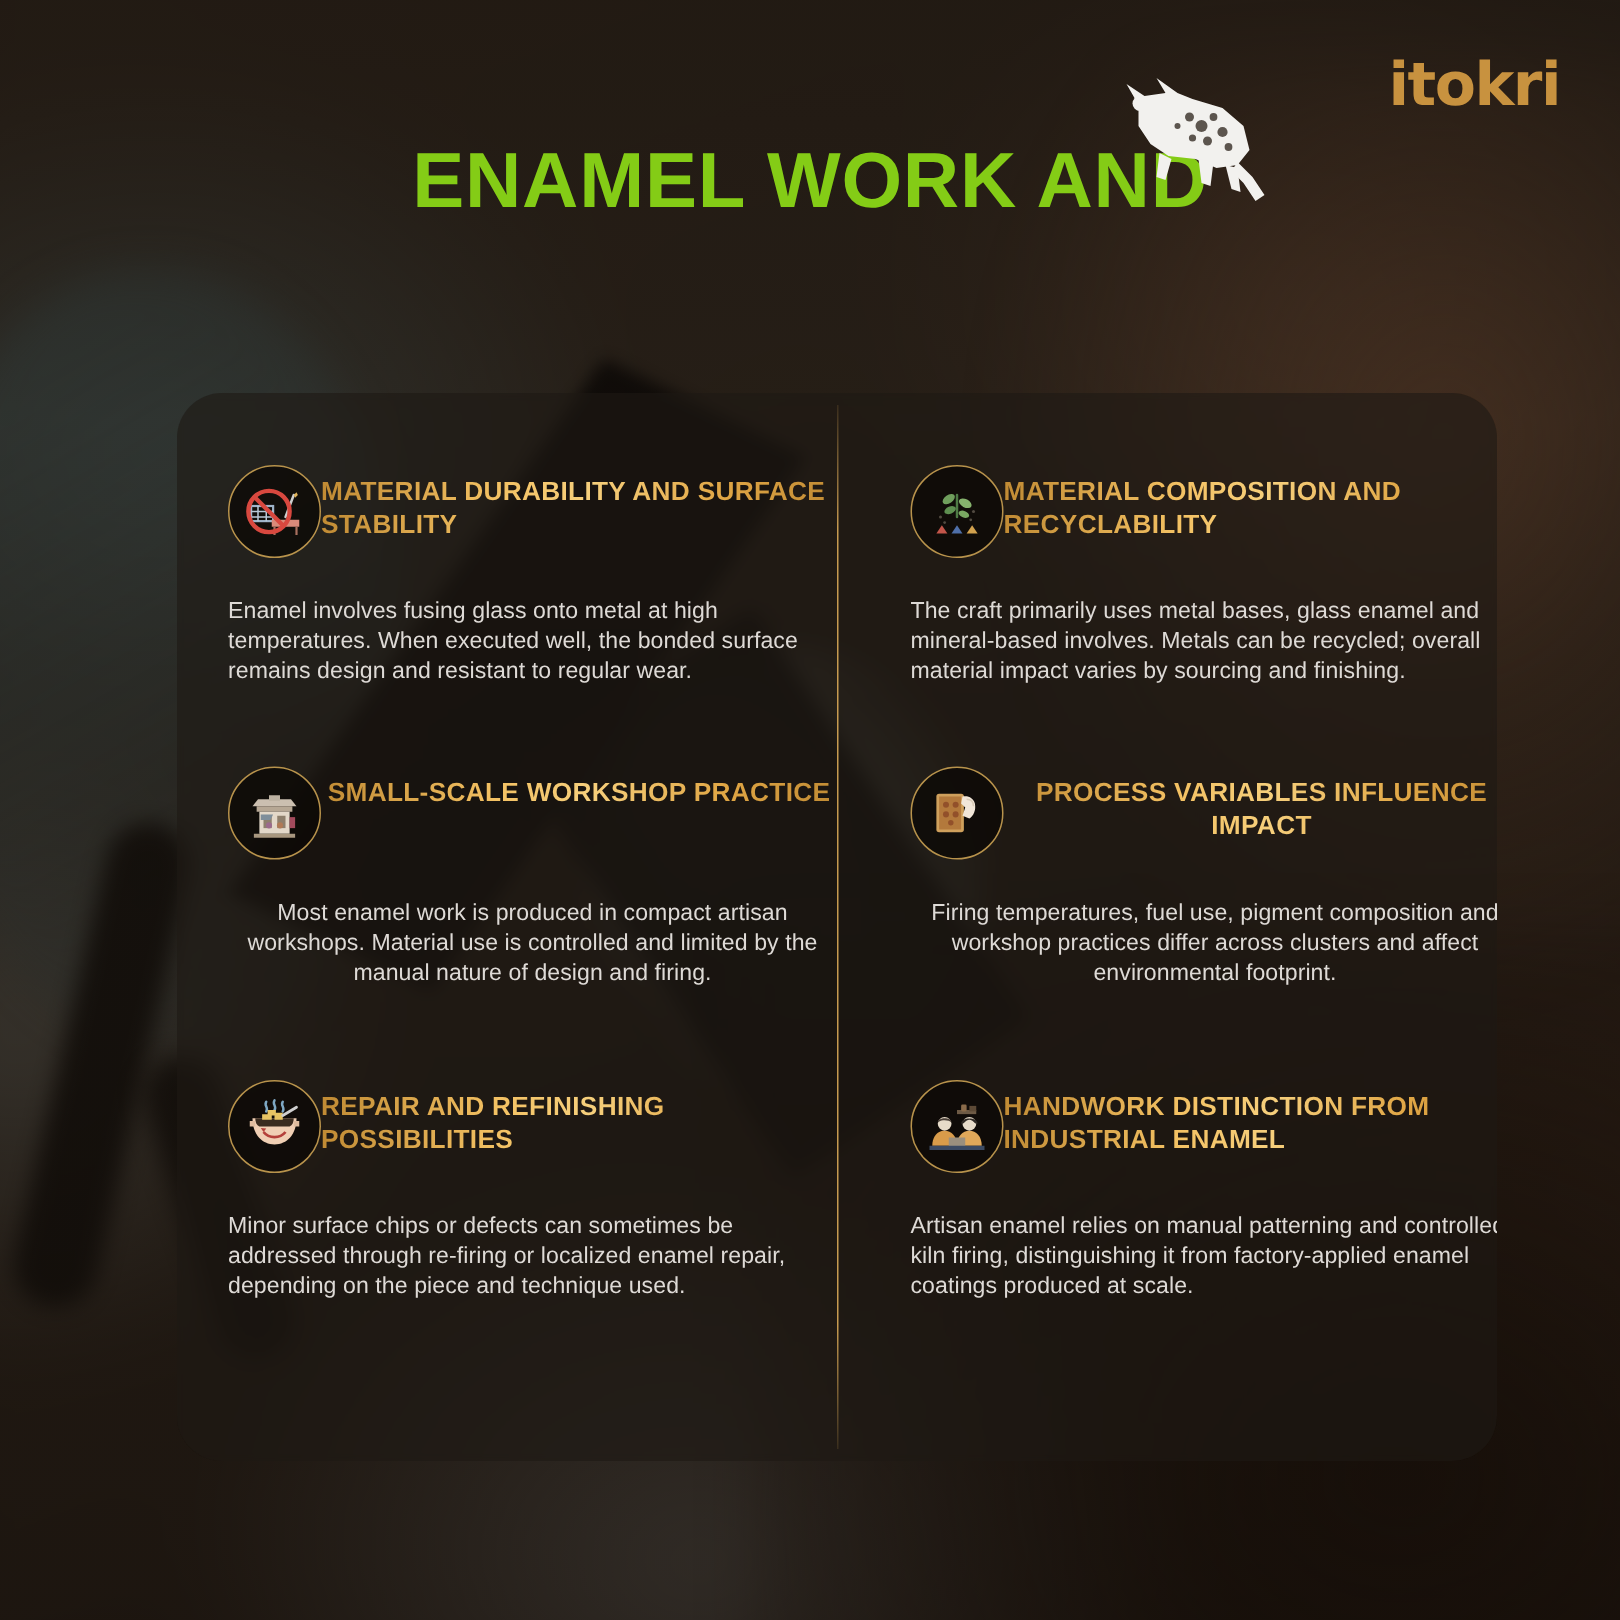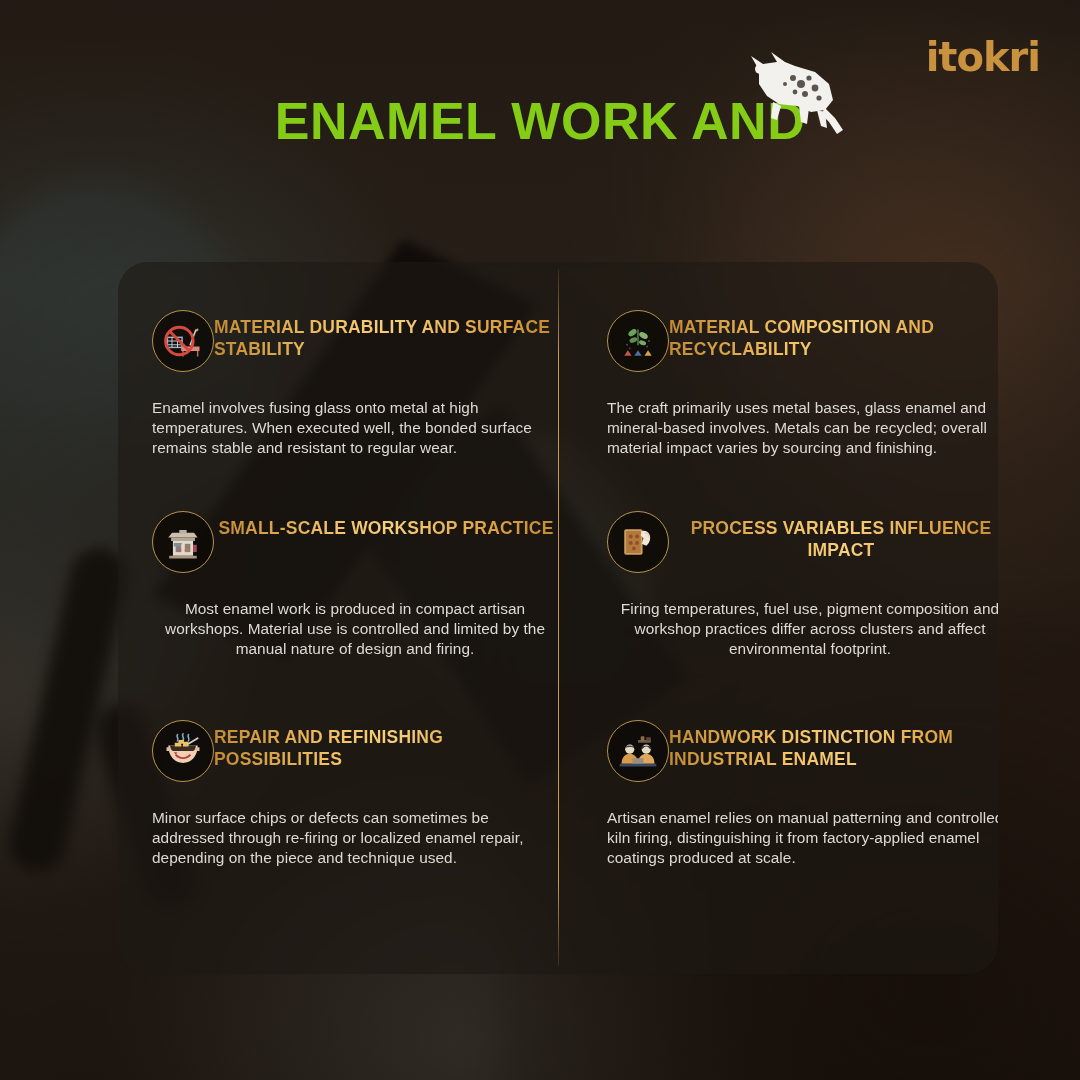--- a/index.html
+++ b/index.html
@@ -167,21 +167,21 @@
             <path d="M22 30h20v5H22z" fill="#d98a7a"></path>
             <path d="M24 35v6M40 35v6" stroke="#a8705f" stroke-width="1.6"></path>
             <path d="M38 12l-6 16" stroke="#cfcfcf" stroke-width="1.8" stroke-linecap="round"></path>
             <path d="M38 12l2-2 1 2-2 2z" fill="#e0b35a"></path>
             <circle cx="20" cy="24" r="15" fill="none" stroke="#d8483f" stroke-width="3.2"></circle>
             <path d="M10 14l20 20" stroke="#d8483f" stroke-width="3.2"></path>
           </svg>
         </div>
         <div class="cell-title">MATERIAL DURABILITY AND SURFACE STABILITY</div>
       </div>
-      <div class="cell-body">Enamel involves fusing glass onto metal at high temperatures. When executed well, the bonded surface remains stable and resistant to regular wear.</div>
+      <div class="cell-body">Enamel involves fusing glass onto metal at high temperatures. When executed well, the bonded surface remains design and resistant to regular wear.</div>
     </div>
 
     <div class="cell col-r row-1">
       <div class="cell-head">
         <div class="icon-badge">
           <svg viewBox="0 0 48 48">
             <path d="M24 12v16" stroke="#4e7a45" stroke-width="1.8" stroke-linecap="round"></path>
             <ellipse cx="18" cy="15" rx="5" ry="3" fill="#6f9f5c" transform="rotate(-34 18 15)"></ellipse>
             <ellipse cx="30" cy="18" rx="5" ry="3" fill="#86b36d" transform="rotate(28 30 18)"></ellipse>
             <ellipse cx="19" cy="23" rx="4.4" ry="2.6" fill="#5e8f50" transform="rotate(-22 19 23)"></ellipse>

